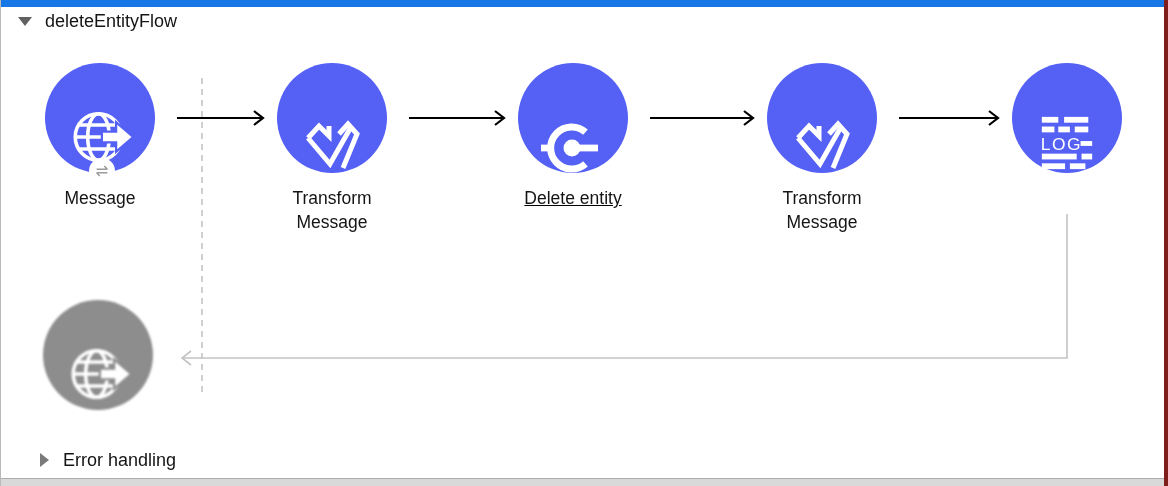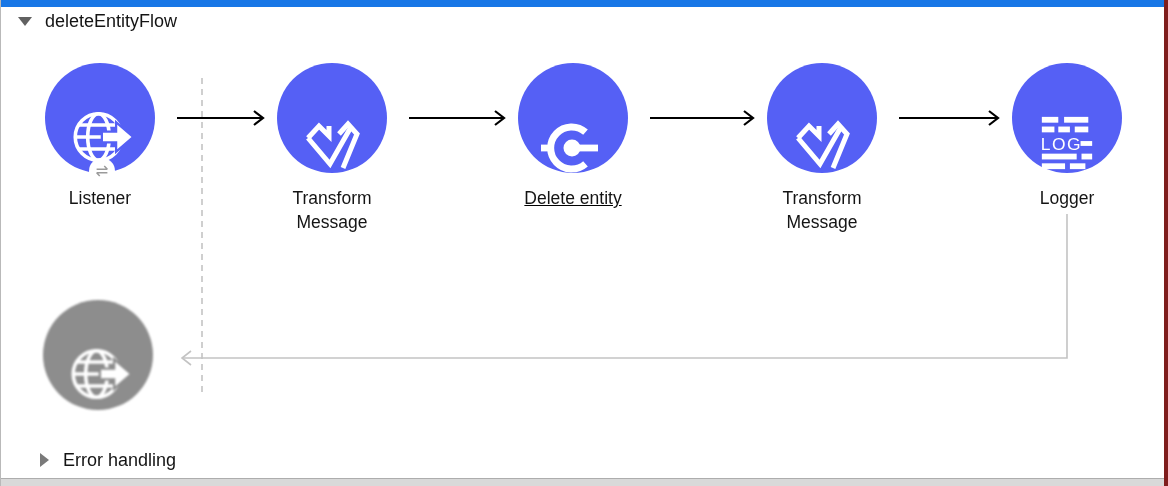--- a/index.html
+++ b/index.html
@@ -80,21 +80,21 @@
       </svg>
       <div class="badge">
         <svg width="18" height="18" viewBox="0 0 20 20">
           <g stroke="#9a9a9a" stroke-width="1.7" fill="none">
             <path d="M4 8 H16 M12.5 4.5 L16 8"></path>
             <path d="M16 12 H4 M7.5 15.5 L4 12"></path>
           </g>
         </svg>
       </div>
     </div>
-    <div class="node-label">Listener</div>
+    <div class="node-label">Message</div>
   </div>
 
   <div class="node" style="left:276px; top:63px;">
     <div class="circle">
       <svg width="62" height="56" viewBox="0 0 62 56">
         <g fill="none" stroke="#ffffff" stroke-width="5" stroke-linejoin="miter">
           <path d="M7 21 L18 9 L28 19 L28 9"></path>
           <path d="M7 21 L29 47 L50 10"></path>
           <path d="M38 17 L47 7 L56 17 L42 51"></path>
         </g>
@@ -139,21 +139,20 @@
             <rect x="40" y="14" width="14" height="6"></rect>
           <rect x="46" y="29" width="12" height="5"></rect>
           <rect x="6" y="42" width="36" height="6"></rect>
             <rect x="47" y="42" width="11" height="6"></rect>
           <rect x="6" y="52" width="24" height="6"></rect>
             <rect x="35" y="52" width="16" height="6"></rect>
         </g>
         <text x="5" y="38" font-size="18" letter-spacing="1.5" fill="#ffffff" font-family="Liberation Sans, sans-serif">LOG</text>
       </svg>
     </div>
-    <div class="node-label">Logger</div>
   </div>
 
   <div class="node" style="left:42px; top:300px;">
     <div class="circle gray">
       <svg width="72" height="72" viewBox="0 0 48 48">
         <g fill="none" stroke="#ffffff" stroke-width="2.4">
           <circle cx="23" cy="24" r="15.5"></circle>
           <ellipse cx="23" cy="24" rx="7.2" ry="15.5"></ellipse>
           <line x1="7.5" y1="24" x2="38.5" y2="24"></line>
           <line x1="10" y1="16" x2="36" y2="16"></line>

